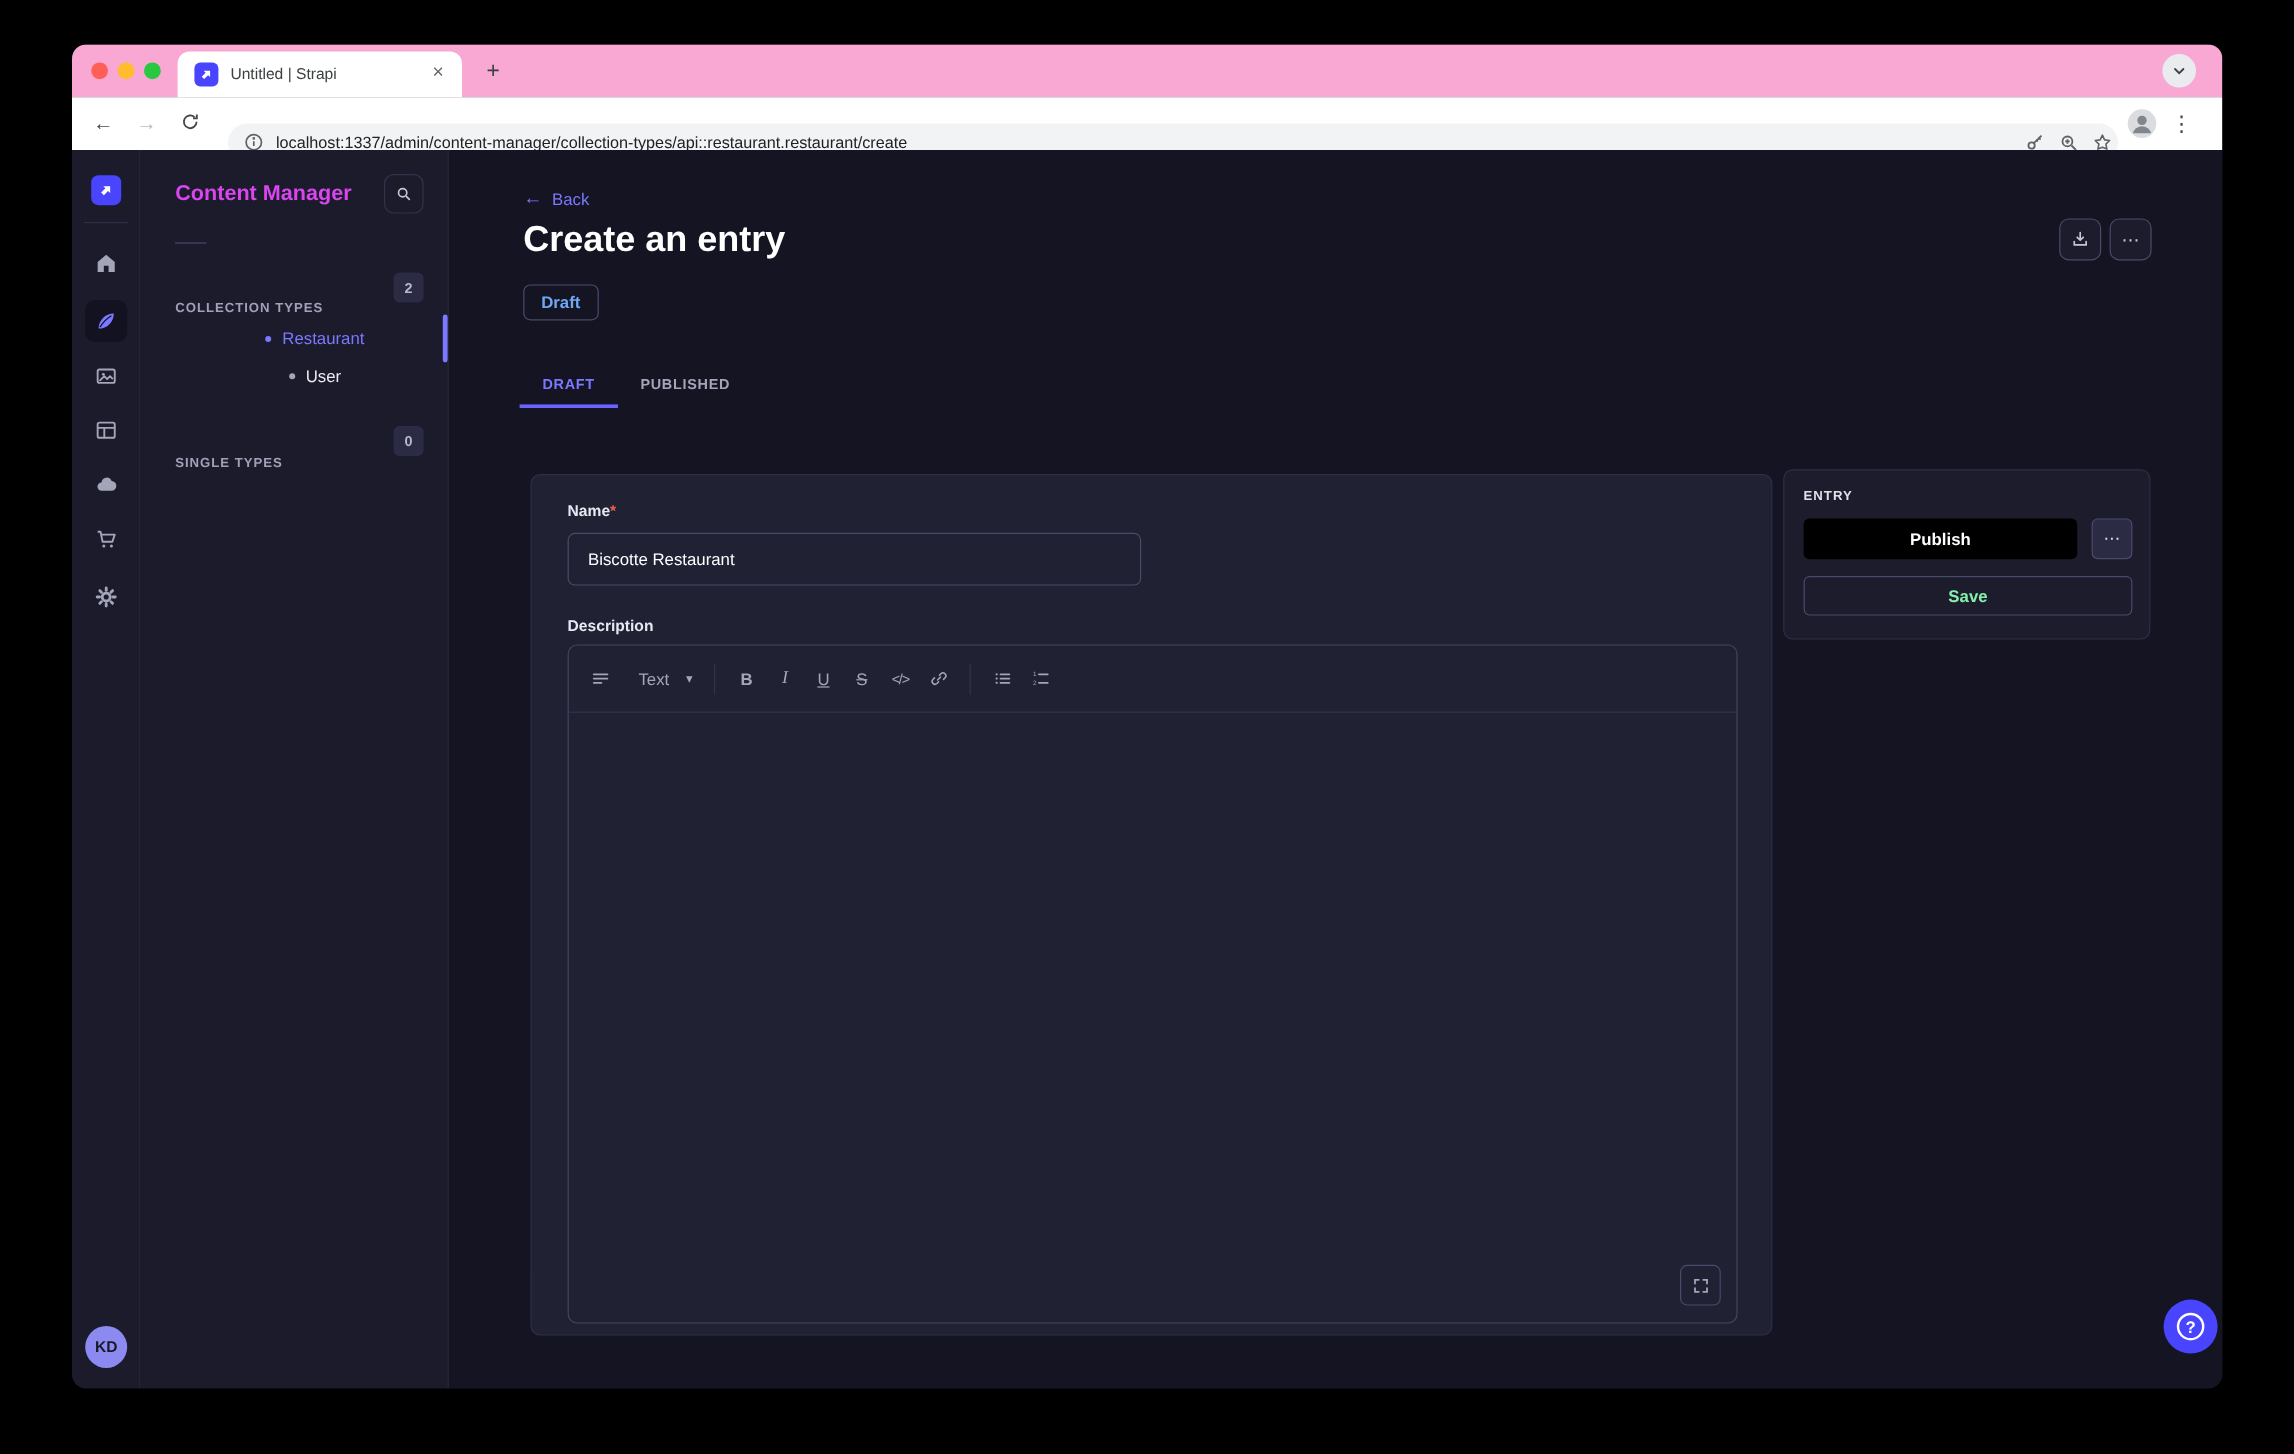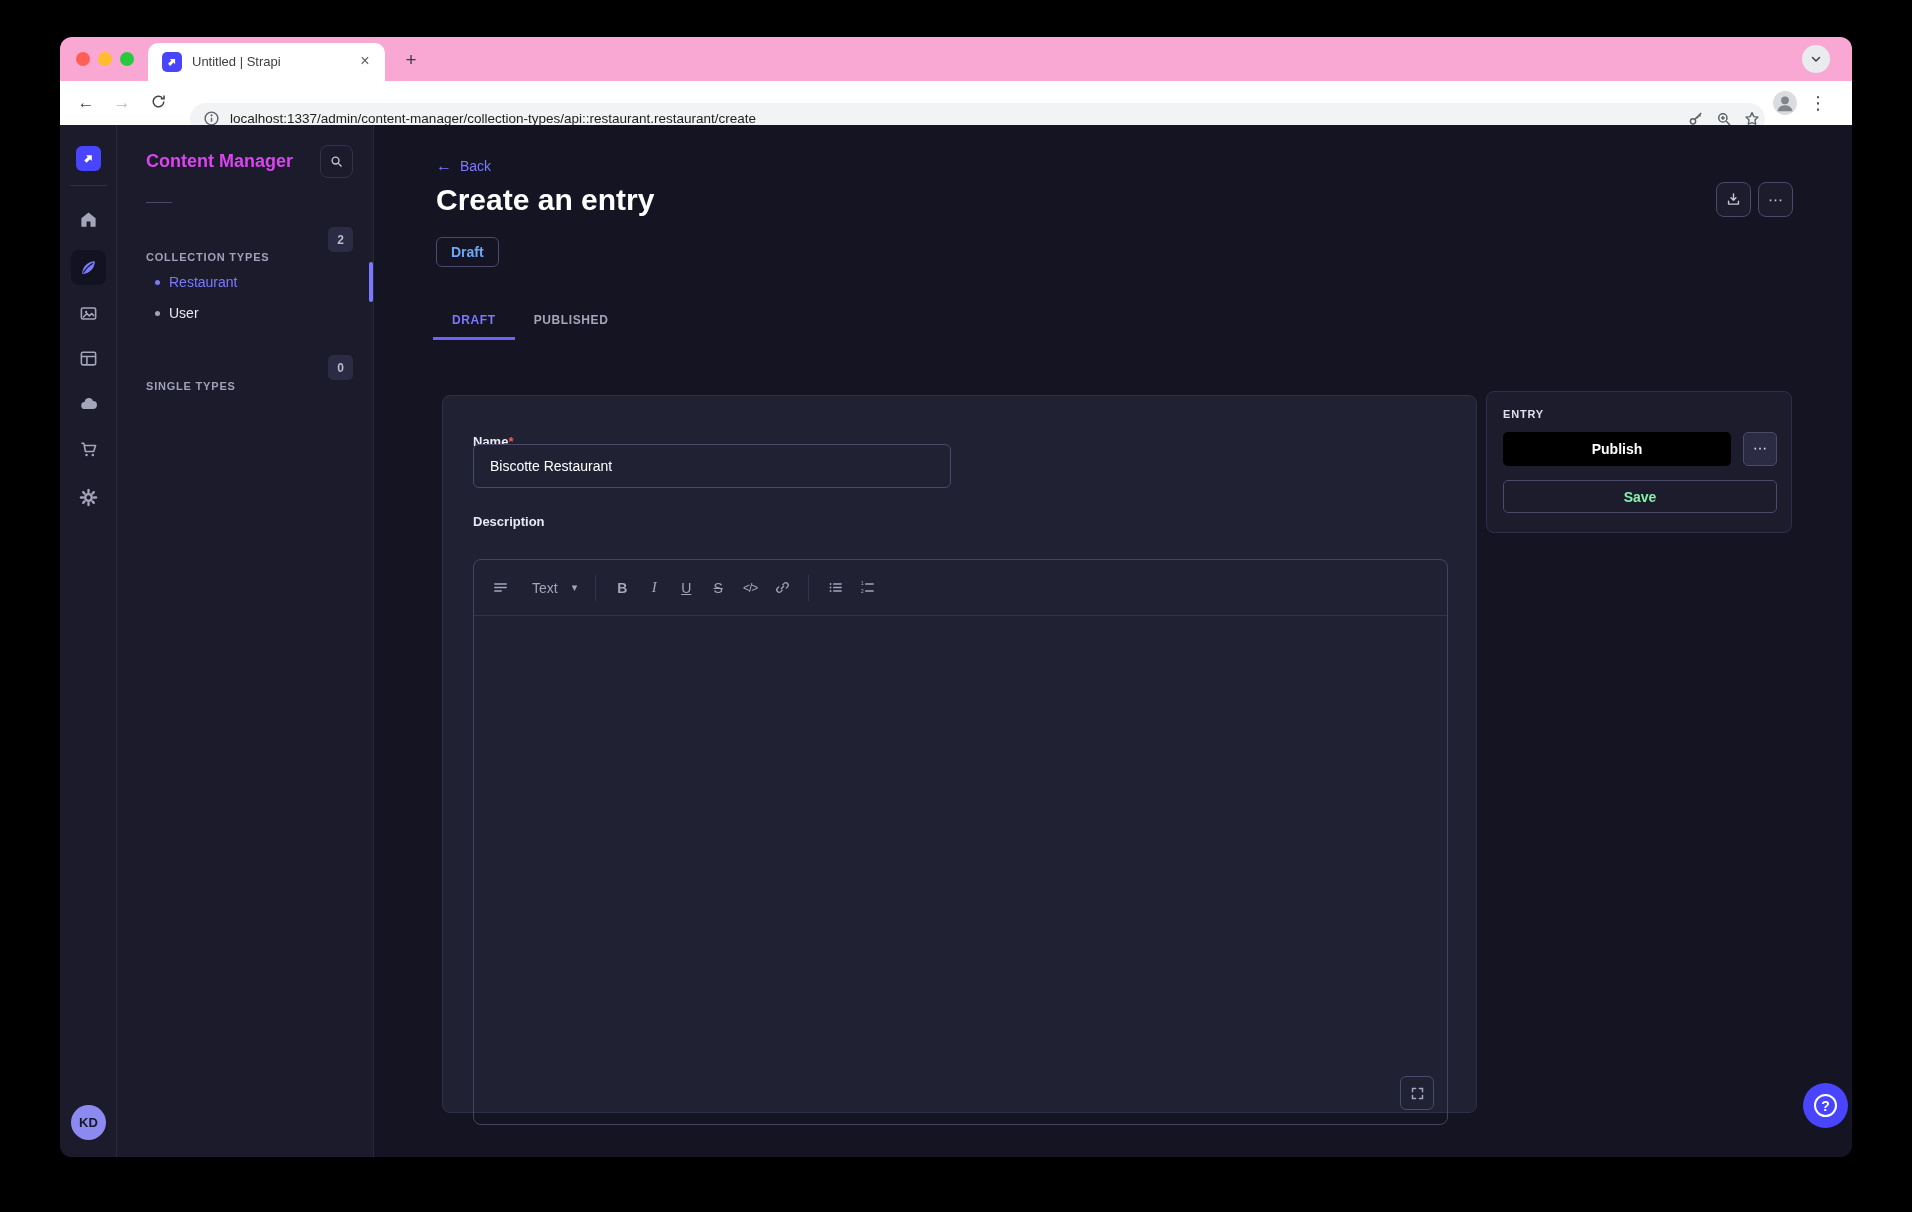--- a/index.html
+++ b/index.html
@@ -29,39 +29,39 @@
   .navicon { position:absolute; left:16px; width:25px; height:25px; display:flex; align-items:center; justify-content:center; }
   .navactive { position:absolute; left:11px; top:125px; width:35px; height:35px; border-radius:8px; background:#121220; }
   .kd { position:absolute; left:11px; top:980px; width:35px; height:35px; border-radius:50%; background:#8c8af1; color:#181826; font-size:13px; font-weight:bold; display:flex; align-items:center; justify-content:center; }
 
   .subnav { position:absolute; left:57px; top:0; width:257px; height:1032px; background:#1b1b2b; border-right:1px solid #29293d; }
   .subtitle { position:absolute; left:29px; top:26px; font-size:18px; font-weight:bold; color:#d946ef; }
   .searchbtn { position:absolute; left:203px; top:20px; width:33px; height:33px; border-radius:8px; border:1px solid #32324d; display:flex; align-items:center; justify-content:center; }
   .minidiv { position:absolute; left:29px; top:77px; width:26px; height:1px; background:#4a4a6a; }
   .seclabel { position:absolute; left:29px; font-size:11px; font-weight:bold; letter-spacing:0.8px; color:#a0a0b8;margin-top:18px; }
   .badge { position:absolute; left:211px; width:25px; height:25px; border-radius:5px; background:#2b2b43; color:#b8b8cf; font-size:12px; font-weight:600; display:flex; align-items:center; justify-content:center; }
-  .snitem { position:absolute; left:0; width:253px; height:32px; display:flex; align-items:center; font-size:14px; }
+  .snitem { position:absolute; left:0; width:253px; height:32px; display:flex; align-items:center; font-size:14px;justify-content:center; }
   .bullet { width:5px; height:5px; border-radius:50%; margin-left:38px; margin-right:9px; }
   .activebar { position:absolute; left:252px; top:137px; width:4px; height:40px; border-radius:2px; background:#7b79ff; }
 
   .main { position:absolute; left:314px; top:0; width:1478px; height:1032px; }
   .backrow { position:absolute; left:62px; top:32px; color:#7b79ff; font-size:14px; display:flex; align-items:center; gap:8px; }
   .pagetitle { position:absolute; left:62px; top:58px; font-size:30px; font-weight:bold; color:#fff; }
   .draftbadge { position:absolute; left:62px; top:112px; padding:6px 14px; border:1px solid #4a4a6a; border-radius:6px; color:#6fa8f5; font-size:14px; font-weight:600; }
   .iconbtn { position:absolute; top:57px; width:35px; height:35px; border-radius:8px; border:1px solid #4a4a6a; background:#1c1c2c; display:flex; align-items:center; justify-content:center; color:#c6c6d8; }
   .tabsrow { position:absolute; left:59px; top:178px; display:flex; }
   .vtab { height:37px; padding:0 19px; display:flex; align-items:center; font-size:12px; font-weight:bold; letter-spacing:0.6px; border-bottom:3px solid transparent; }
   .vtab.on { color:#7b79ff; border-bottom-color:#6c63fe; }
   .vtab.off { color:#a5a5ba; }
 
   .card { position:absolute; left:68px; top:270px; width:1035px; height:718px; background:#212134; border:1px solid #2e2e48; border-radius:8px; }
   .fieldlabel { position:absolute; left:30px; font-size:13px; font-weight:600; color:#e8e8f2; }
   .req { color:#ee5e52; }
   .nameinput { position:absolute; left:30px; top:48px; width:478px; height:44px; background:#212134; border:1px solid #4a4a6a; border-radius:6px; color:#fff; font-size:14px; padding:0 16px; font-family:"Liberation Sans", sans-serif; outline:none; }
-  .editor { position:absolute; left:30px; top:141px; width:975px; height:566px; border:1px solid #44445f; border-radius:8px;margin-top:22px; }
+  .editor { position:absolute; left:30px; top:141px; width:975px; height:566px; border:1px solid #44445f; border-radius:8px; }
   .toolbar { position:absolute; left:0; top:0; width:100%; height:56px; border-bottom:1px solid #32324d; display:flex; align-items:center; }
   .tbtn { height:32px; min-width:32px; display:flex; align-items:center; justify-content:center; color:#a5a5ba; font-size:14px; border-radius:4px; }
   .tsep { width:1px; height:26px; background:#32324d; margin:0 10px; }
   .richtext { position:absolute; left:0; top:57px; width:100%; padding:25px 35px; color:#e2e2ec; font-size:14px; line-height:22px; }
   .expandbtn { position:absolute; left:926px; top:516px; width:34px; height:34px; border:1px solid #4a4a6a; border-radius:6px; background:#212134; display:flex; align-items:center; justify-content:center; }
 
   .entrypanel { position:absolute; left:1112px; top:266px; width:306px; height:142px; background:#1c1c2c; border:1px solid #2e2e48; border-radius:8px; padding:16px; }
   .entrytitle { font-size:11px; font-weight:bold; letter-spacing:0.8px; color:#e0e0ea; }
   .publishrow { position:absolute; left:16px; top:40px; width:274px; display:flex; gap:12px; }
   .publishbtn { flex:1; height:34px; background:#000000; border:none; border-radius:5px; color:#fff; font-size:14px; font-weight:600; font-family:"Liberation Sans", sans-serif; }
@@ -256,21 +256,21 @@
           </svg>
       </div>
       <div class="iconbtn" style="left:1384px;font-size:15px;">⋯</div>
 
       <div class="tabsrow">
         <div class="vtab on">DRAFT</div>
         <div class="vtab off">PUBLISHED</div>
       </div>
 
       <div class="card">
-        <div class="fieldlabel" style="top:38px;">
+        <div class="fieldlabel" style="top:22px;">
           <span>Name</span><span class="req">*</span>
         </div>
         <input class="nameinput" value="Biscotte Restaurant" style="">
 
         <div class="fieldlabel" style="top:118px;">Description</div>
 
         <div class="editor">
           <div class="toolbar">
             <div class="tbtn" style="margin-left:10px;">
               <svg width="17" height="17" viewBox="0 0 24 24" stroke="#a5a5ba" stroke-width="2.2" stroke-linecap="round">

